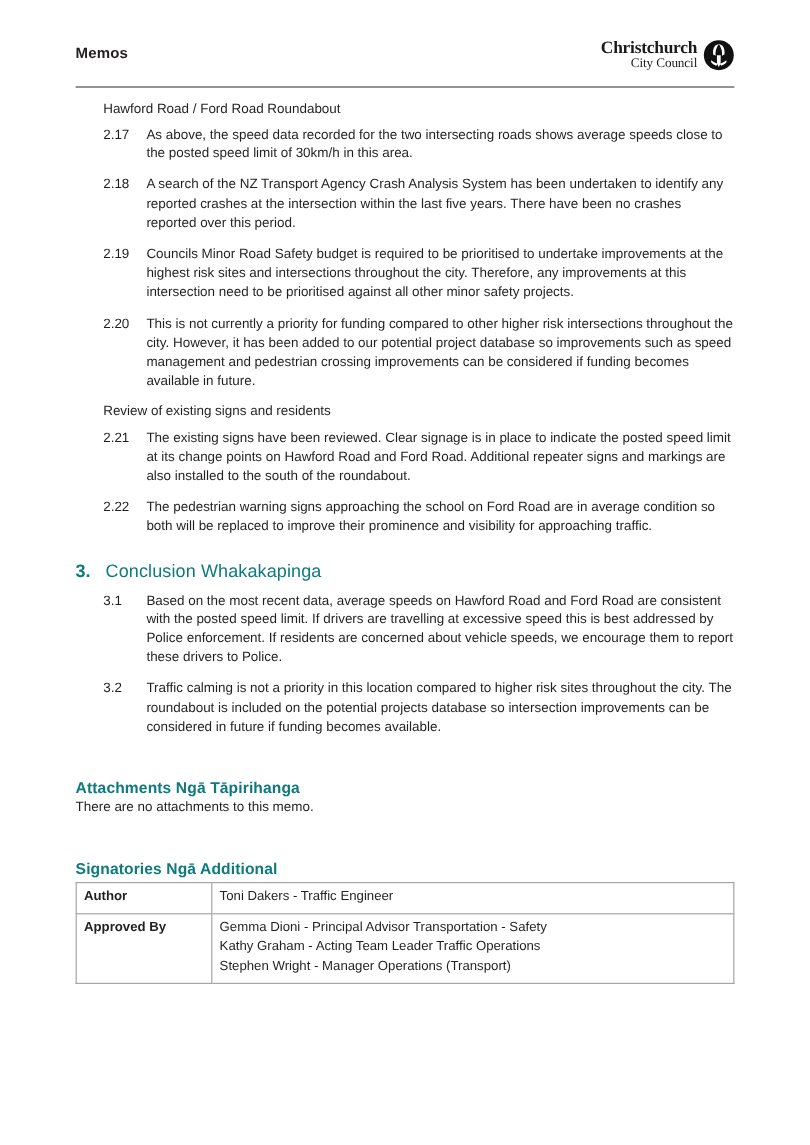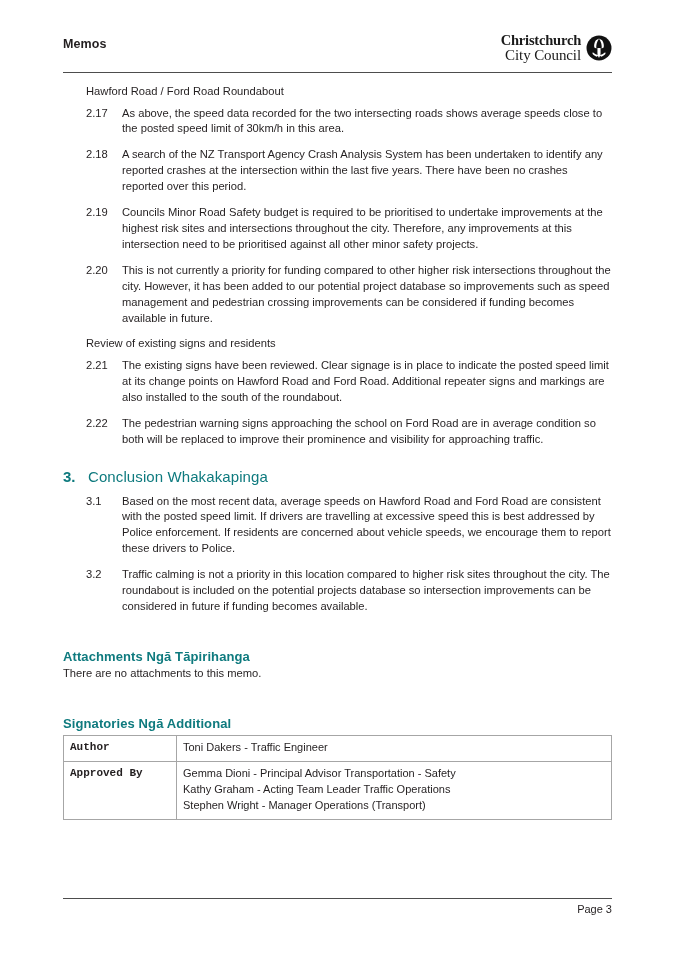--- a/index.html
+++ b/index.html
@@ -55,21 +55,21 @@
     line-height: 1.04;
     color: #1a1a1a;
   }
   .logo-line1 {
     font-size: 14.5px;
     font-weight: bold;
     letter-spacing: -0.2px;
     display: block;
   }
   .logo-line2 {
-    font-size: 15px;
+    font-size: 11px;
     letter-spacing: -0.1px;
     display: block;
   }
   .logo-mark {
     width: 26px;
     height: 26px;
     flex: 0 0 26px;
   }
   .header-rule {
     position: absolute;
@@ -159,21 +159,20 @@
     border: 1px solid #a6a6a6;
     vertical-align: top;
     padding: 4px 6px 5px 6px;
     font-size: 11px;
     line-height: 1.45;
     color: #231f20;
   }
   .sig-table td.label {
     width: 100px;
     font-weight: bold;
-    font-family: Liberation Mono, monospace;
   }
   .sig-line { display: block; }
 
   
   .page-footer {
     position: absolute;
     left: 63px;
     top: 898px;
     width: 549px;
   }
@@ -279,18 +278,14 @@
             <span class="sig-line">Gemma Dioni - Principal Advisor Transportation - Safety</span>
             <span class="sig-line">Kathy Graham - Acting Team Leader Traffic Operations</span>
             <span class="sig-line">Stephen Wright - Manager Operations (Transport)</span>
           </td>
         </tr>
       </tbody>
     </table>
 
   </div>
 
-  <div class="page-footer">
-    <div class="footer-rule"></div>
-    <div class="footer-text">Page 3</div>
-  </div>
 
 </div>
 
 </body></html>

